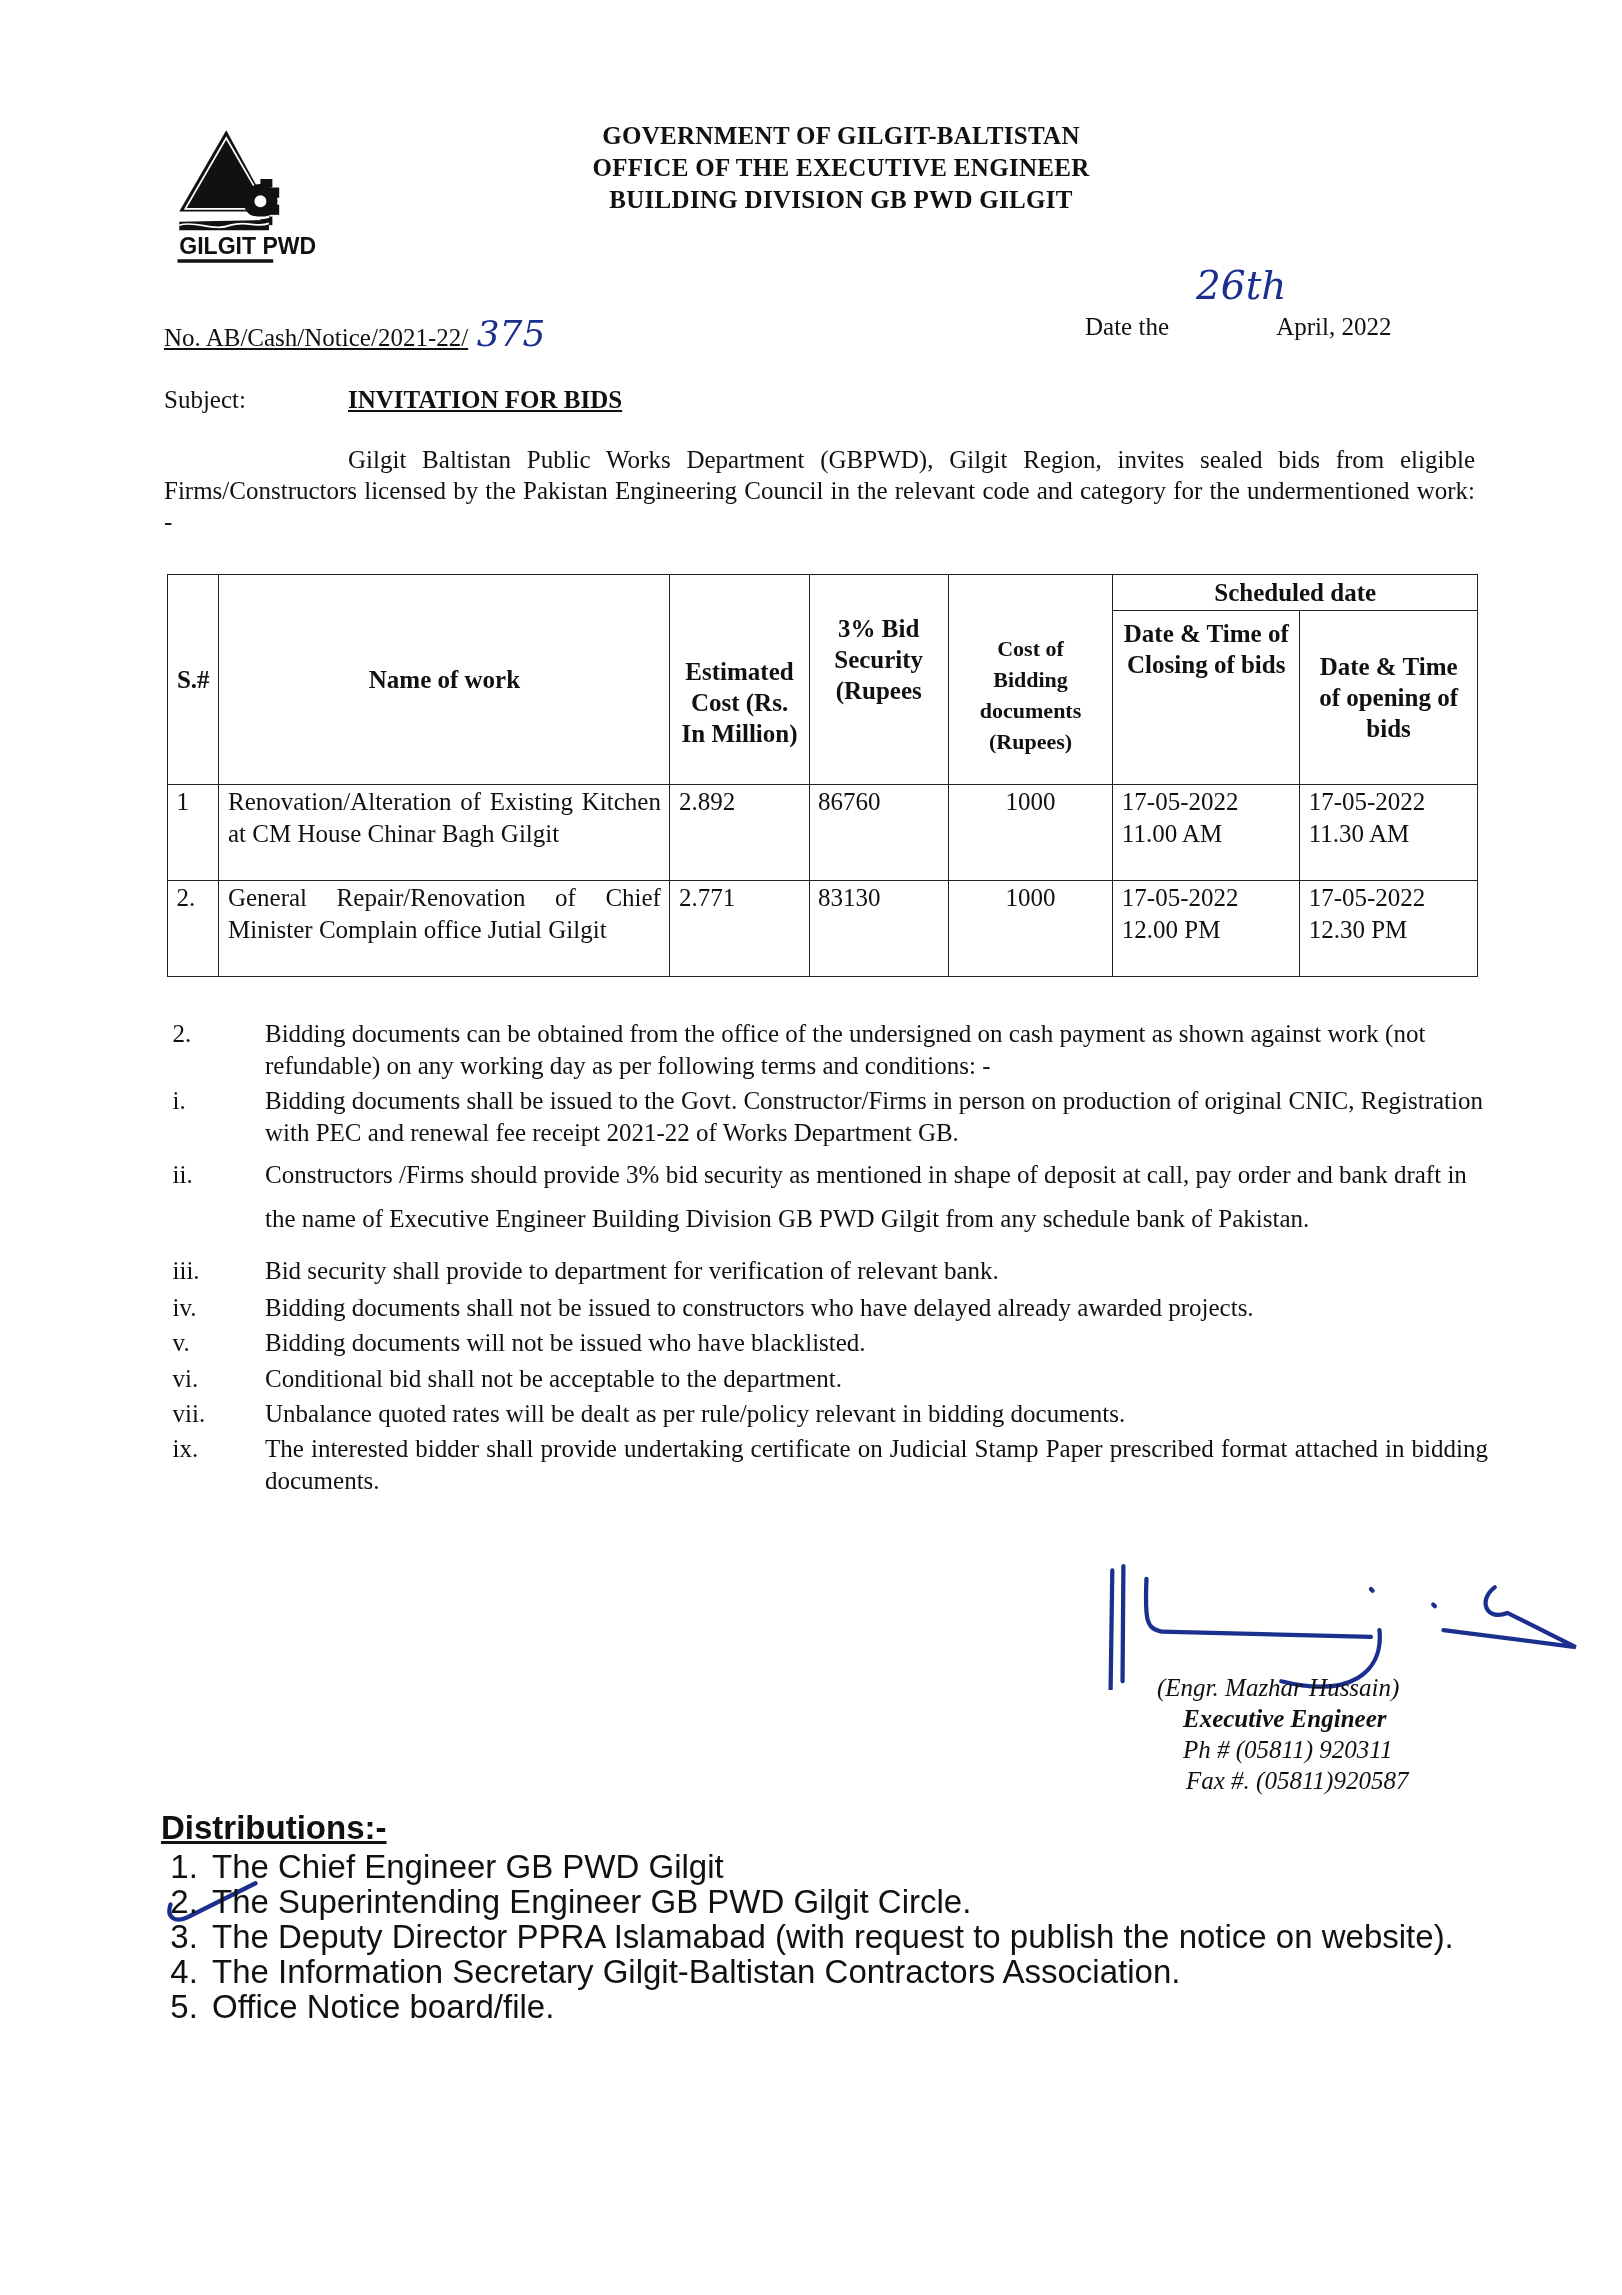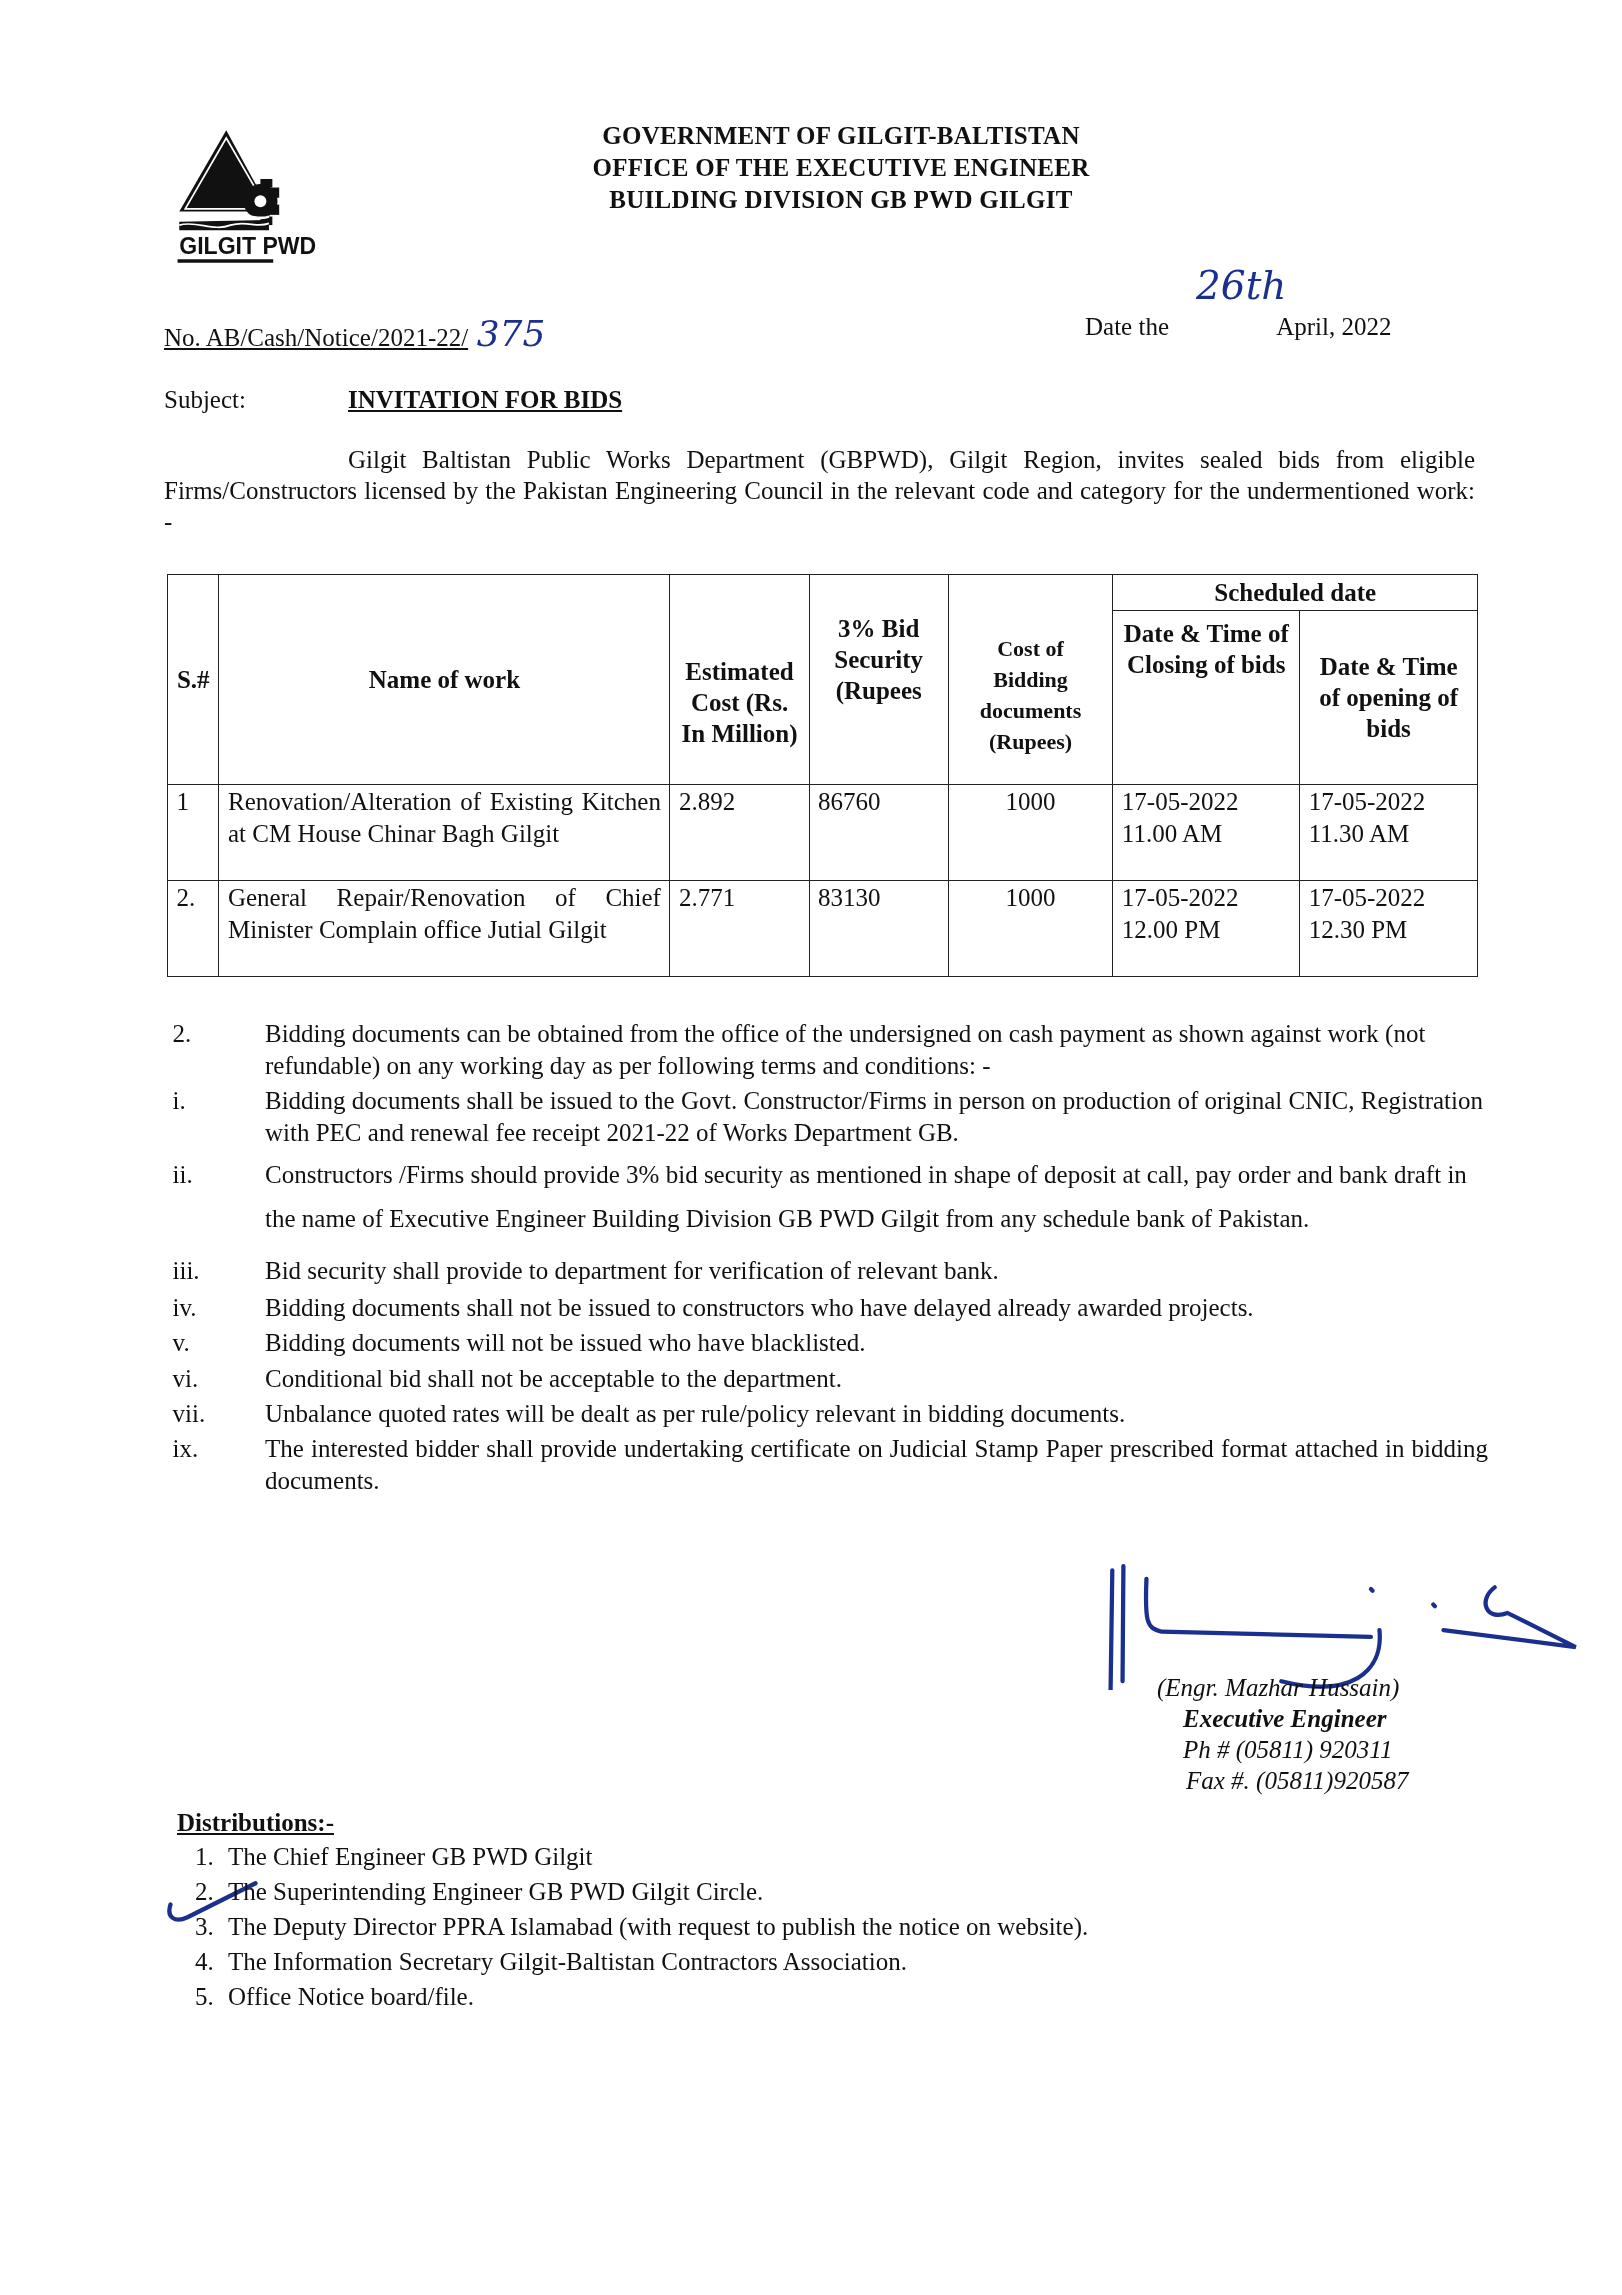--- a/index.html
+++ b/index.html
@@ -27,21 +27,21 @@
   table.bids td { line-height: 32px; padding-top: 1.7px; }
   td.name { text-align: justify; }
   td.ctr { text-align: center; }
   .terms { left: 164px; top: 1018px; width: 1324px; font-family: "Liberation Serif", serif; font-size: 25px; }
   .term { position: relative; padding-left: 101px; line-height: 32px; margin-bottom: 3.4px; }
   .term .num { position: absolute; left: 8.5px; top: 0; }
   .term.wide { line-height: 44px; }
   .sig { left: 1085px; top: 1553px; width: 495px; height: 137px; }
   .signer { left: 1157px; top: 1672px; width: 359px; font-family: "Liberation Serif", serif; font-style: italic; font-size: 25px; line-height: 31px; }
   .signer div { white-space: nowrap; }
-  .dist { left: 177px; top: 1809px; font-family: Liberation Serif, serif; font-size: 25px; }
+  .dist { left: 161px; top: 1809px; font-family: Liberation Sans, sans-serif; font-size: 33px; }
   .dist .head { font-weight: bold; text-decoration: underline; margin-bottom: 1.7px; }
   .dist .item { position: relative; padding-left: 51px; line-height: 35px; white-space: nowrap; }
   .dist .item .n { position: absolute; left: 47px; width: 0; text-align: right; }
   .dist .item .n span { position: absolute; right: 10.2px; }
   .check { left: 162px; top: 1879px; width: 102px; height: 51px; }
 </style>
 </head>
 <body>
 
 <div class="abs logo">

